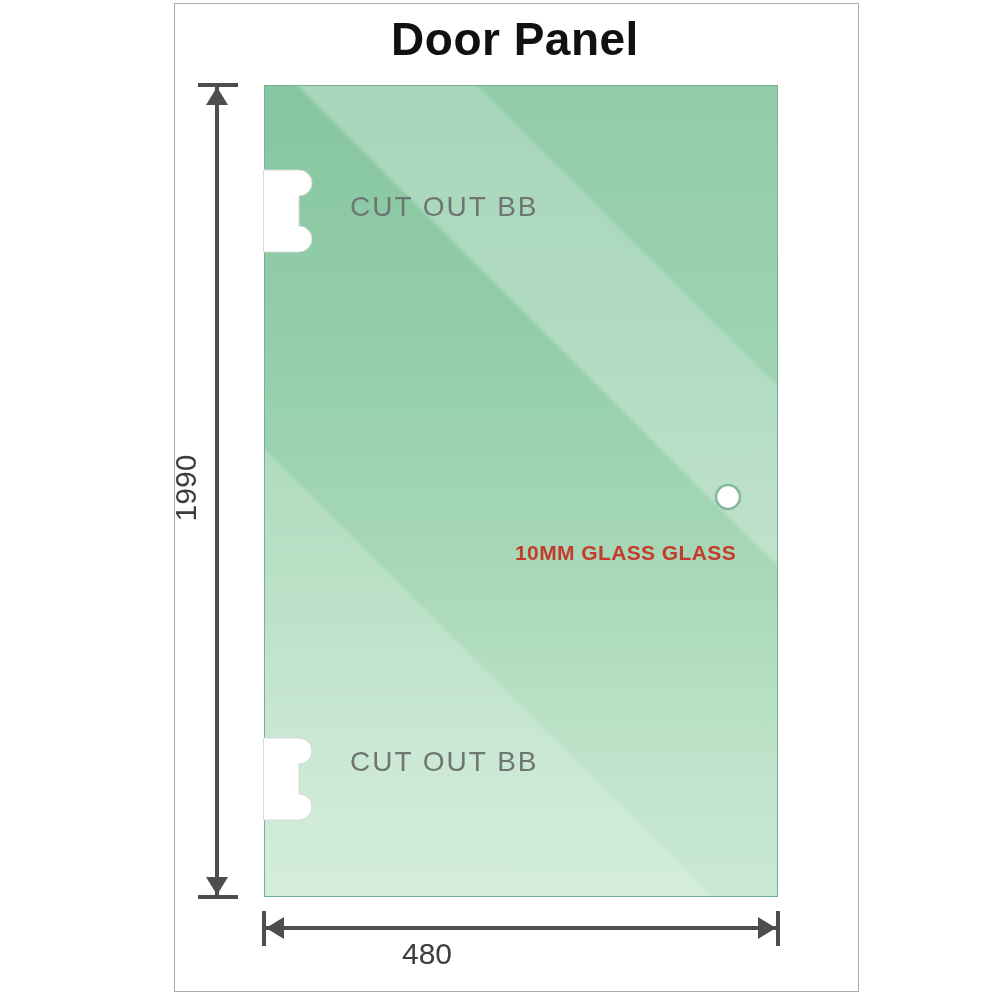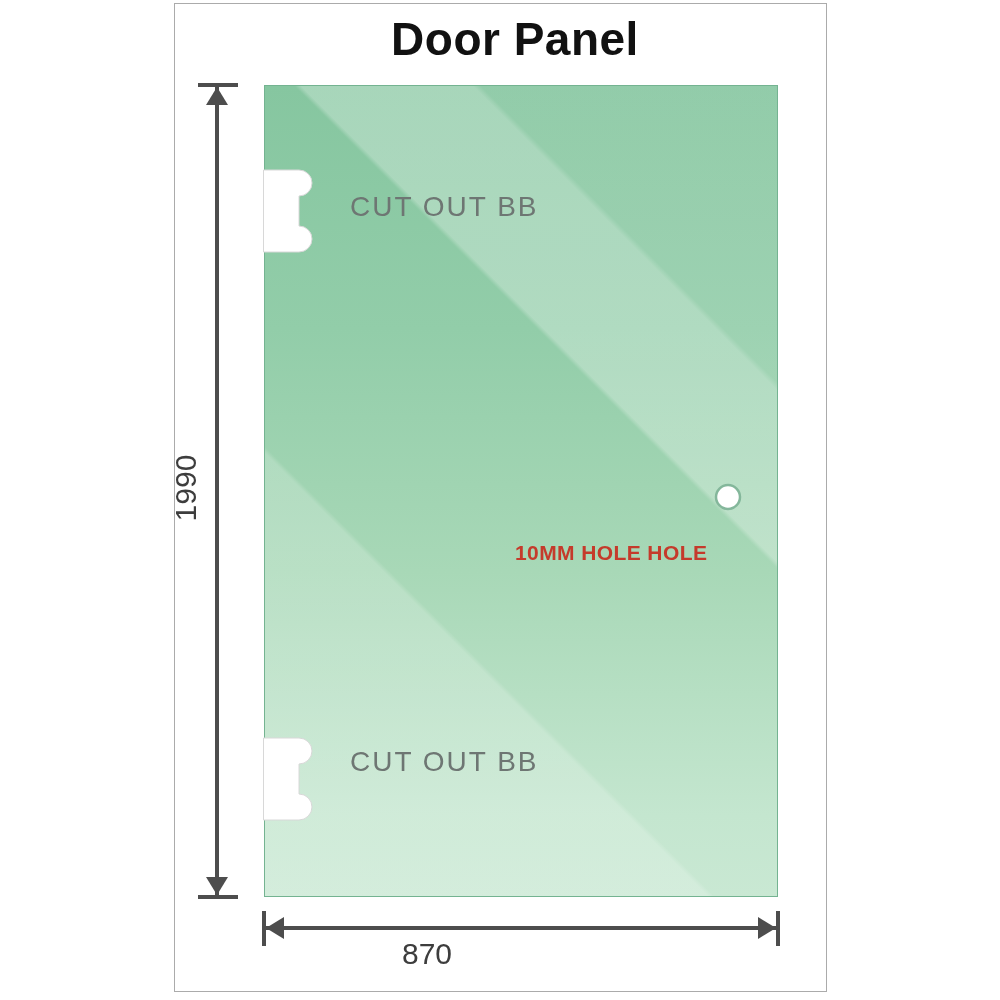--- a/index.html
+++ b/index.html
@@ -1,20 +1,20 @@
 <!DOCTYPE html>
 <html style="--title: #111111; --frame-border: #ababab; --glass-top: #86c6a0; --glass-bottom: #c9e8d3; --panel-border: #74b391; --cutout-label: #6e7673; --hole-label: #c53a2b; --dim: #4d4d4d; --dim-label: #3d3d3d;"><head>
 <meta charset="utf-8">
 <style>
   html,body{margin:0;padding:0;background:#fff;}
   body{width:1000px;height:1000px;position:relative;font-family:"Liberation Sans",sans-serif;overflow:hidden;}
 
   .frame{
     position:absolute;left:174px;top:3px;width:651px;height:987px;
-    border:1px solid var(--frame-border,#ababab);background:#fff;
+    border:1px solid var(--frame-border,#ababab);background:#fff;padding-left:32px;
   }
   .abs{position:absolute;}
 
   .title{
     left:90px;top:8px;width:500px;text-align:center;
     font-size:46px;font-weight:bold;letter-spacing:.5px;
     color:var(--title,#111);white-space:nowrap;
   }
 
   .panel{
@@ -76,33 +76,33 @@
   <svg class="abs" style="left:88px;top:733px" width="51" height="84" viewBox="0 0 51 84">
     <path d="M0.5,1 L36,1 A13,13 0 0 1 36,27 L36,57 A13,13 0 0 1 36,83 L0.5,83 Z" fill="#ffffff" stroke="#d8d8d8" stroke-width="1"></path>
   </svg>
 
   <div class="abs cutout-label" style="left:175px;top:189px">CUT OUT BB</div>
   <div class="abs cutout-label" style="left:175px;top:744px">CUT OUT BB</div>
 
   <svg class="abs" style="left:536px;top:476px" width="34" height="34" viewBox="0 0 34 34">
     <circle cx="17" cy="17" r="12" fill="#ffffff" stroke="#84b79b" stroke-width="2.5"></circle>
   </svg>
-  <div class="abs hole-label" style="left:340px;top:538px">10MM HOLE HOLE</div>
+  <div class="abs hole-label" style="left:340px;top:538px">10MM GLASS GLASS</div>
 
   <div>
     <div class="abs dim-cap" style="left:23px;top:79px;width:40px;height:4px"></div>
     <div class="abs dim-cap" style="left:23px;top:891px;width:40px;height:4px"></div>
     <div class="abs dim-line" style="left:40px;top:83px;width:4px;height:808px"></div>
     <div class="abs arr up" style="left:31px;top:83px"></div>
     <div class="abs arr down" style="left:31px;top:873px"></div>
     <div class="abs dim-label rot" style="left:-29px;top:469px;width:80px;height:30px">1990</div>
   </div>
 
   <div>
     <div class="abs dim-cap" style="left:87px;top:907px;width:4px;height:35px"></div>
     <div class="abs dim-cap" style="left:601px;top:907px;width:4px;height:35px"></div>
     <div class="abs dim-line" style="left:91px;top:922px;width:510px;height:4px"></div>
     <div class="abs arr left" style="left:91px;top:913px"></div>
     <div class="abs arr right" style="left:583px;top:913px"></div>
-    <div class="abs dim-label" style="left:202px;top:935px;width:100px">870</div>
+    <div class="abs dim-label" style="left:202px;top:935px;width:100px">480</div>
   </div>
 
 </div>
 
 </body></html>

